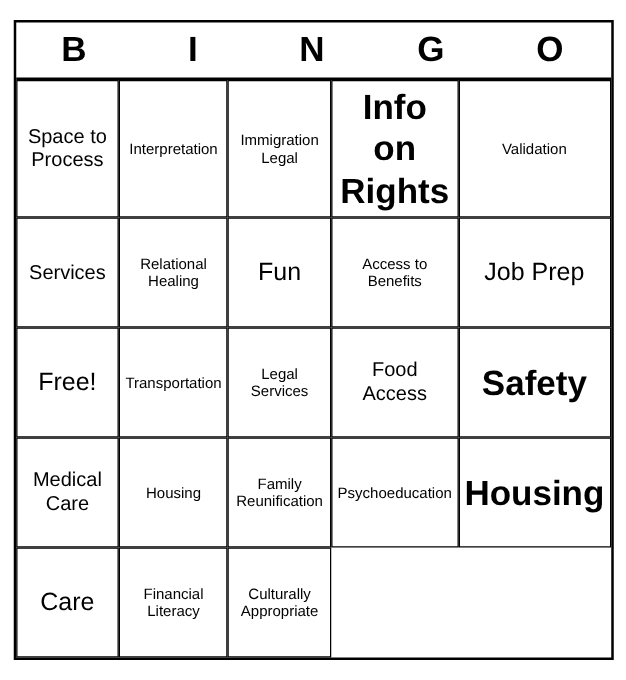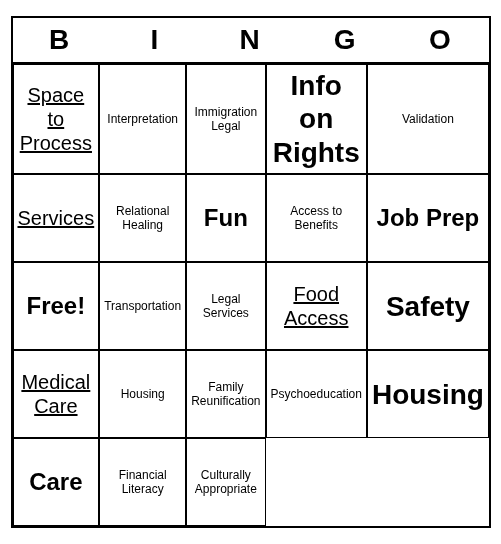--- a/index.html
+++ b/index.html
@@ -40,23 +40,23 @@
       align-items: center;
       justify-content: center;
       text-align: center;
       padding: 4px;
       position: relative;
     }
     .bingo-cell .cell-text {
       line-height: 1.2;
     }
     .size-normal { font-size: 12px; }
-    .size-medium { font-size: 20px; text-decoration: underline; }
+    .size-medium { font-size: 16px; }
     .size-large  { font-size: 28px; font-weight: bold; }
-    .size-xlarge { font-size: 24px; font-weight: bold; }
+    .size-xlarge { font-size: 20px; font-weight: normal; }
   </style>
 </head>
 <body>
 
 <div class="bingo-card">
   <div class="bingo-header">
   <div class="bingo-header-cell">B</div>
       <div class="bingo-header-cell">I</div>
       <div class="bingo-header-cell">N</div>
       <div class="bingo-header-cell">G</div>

